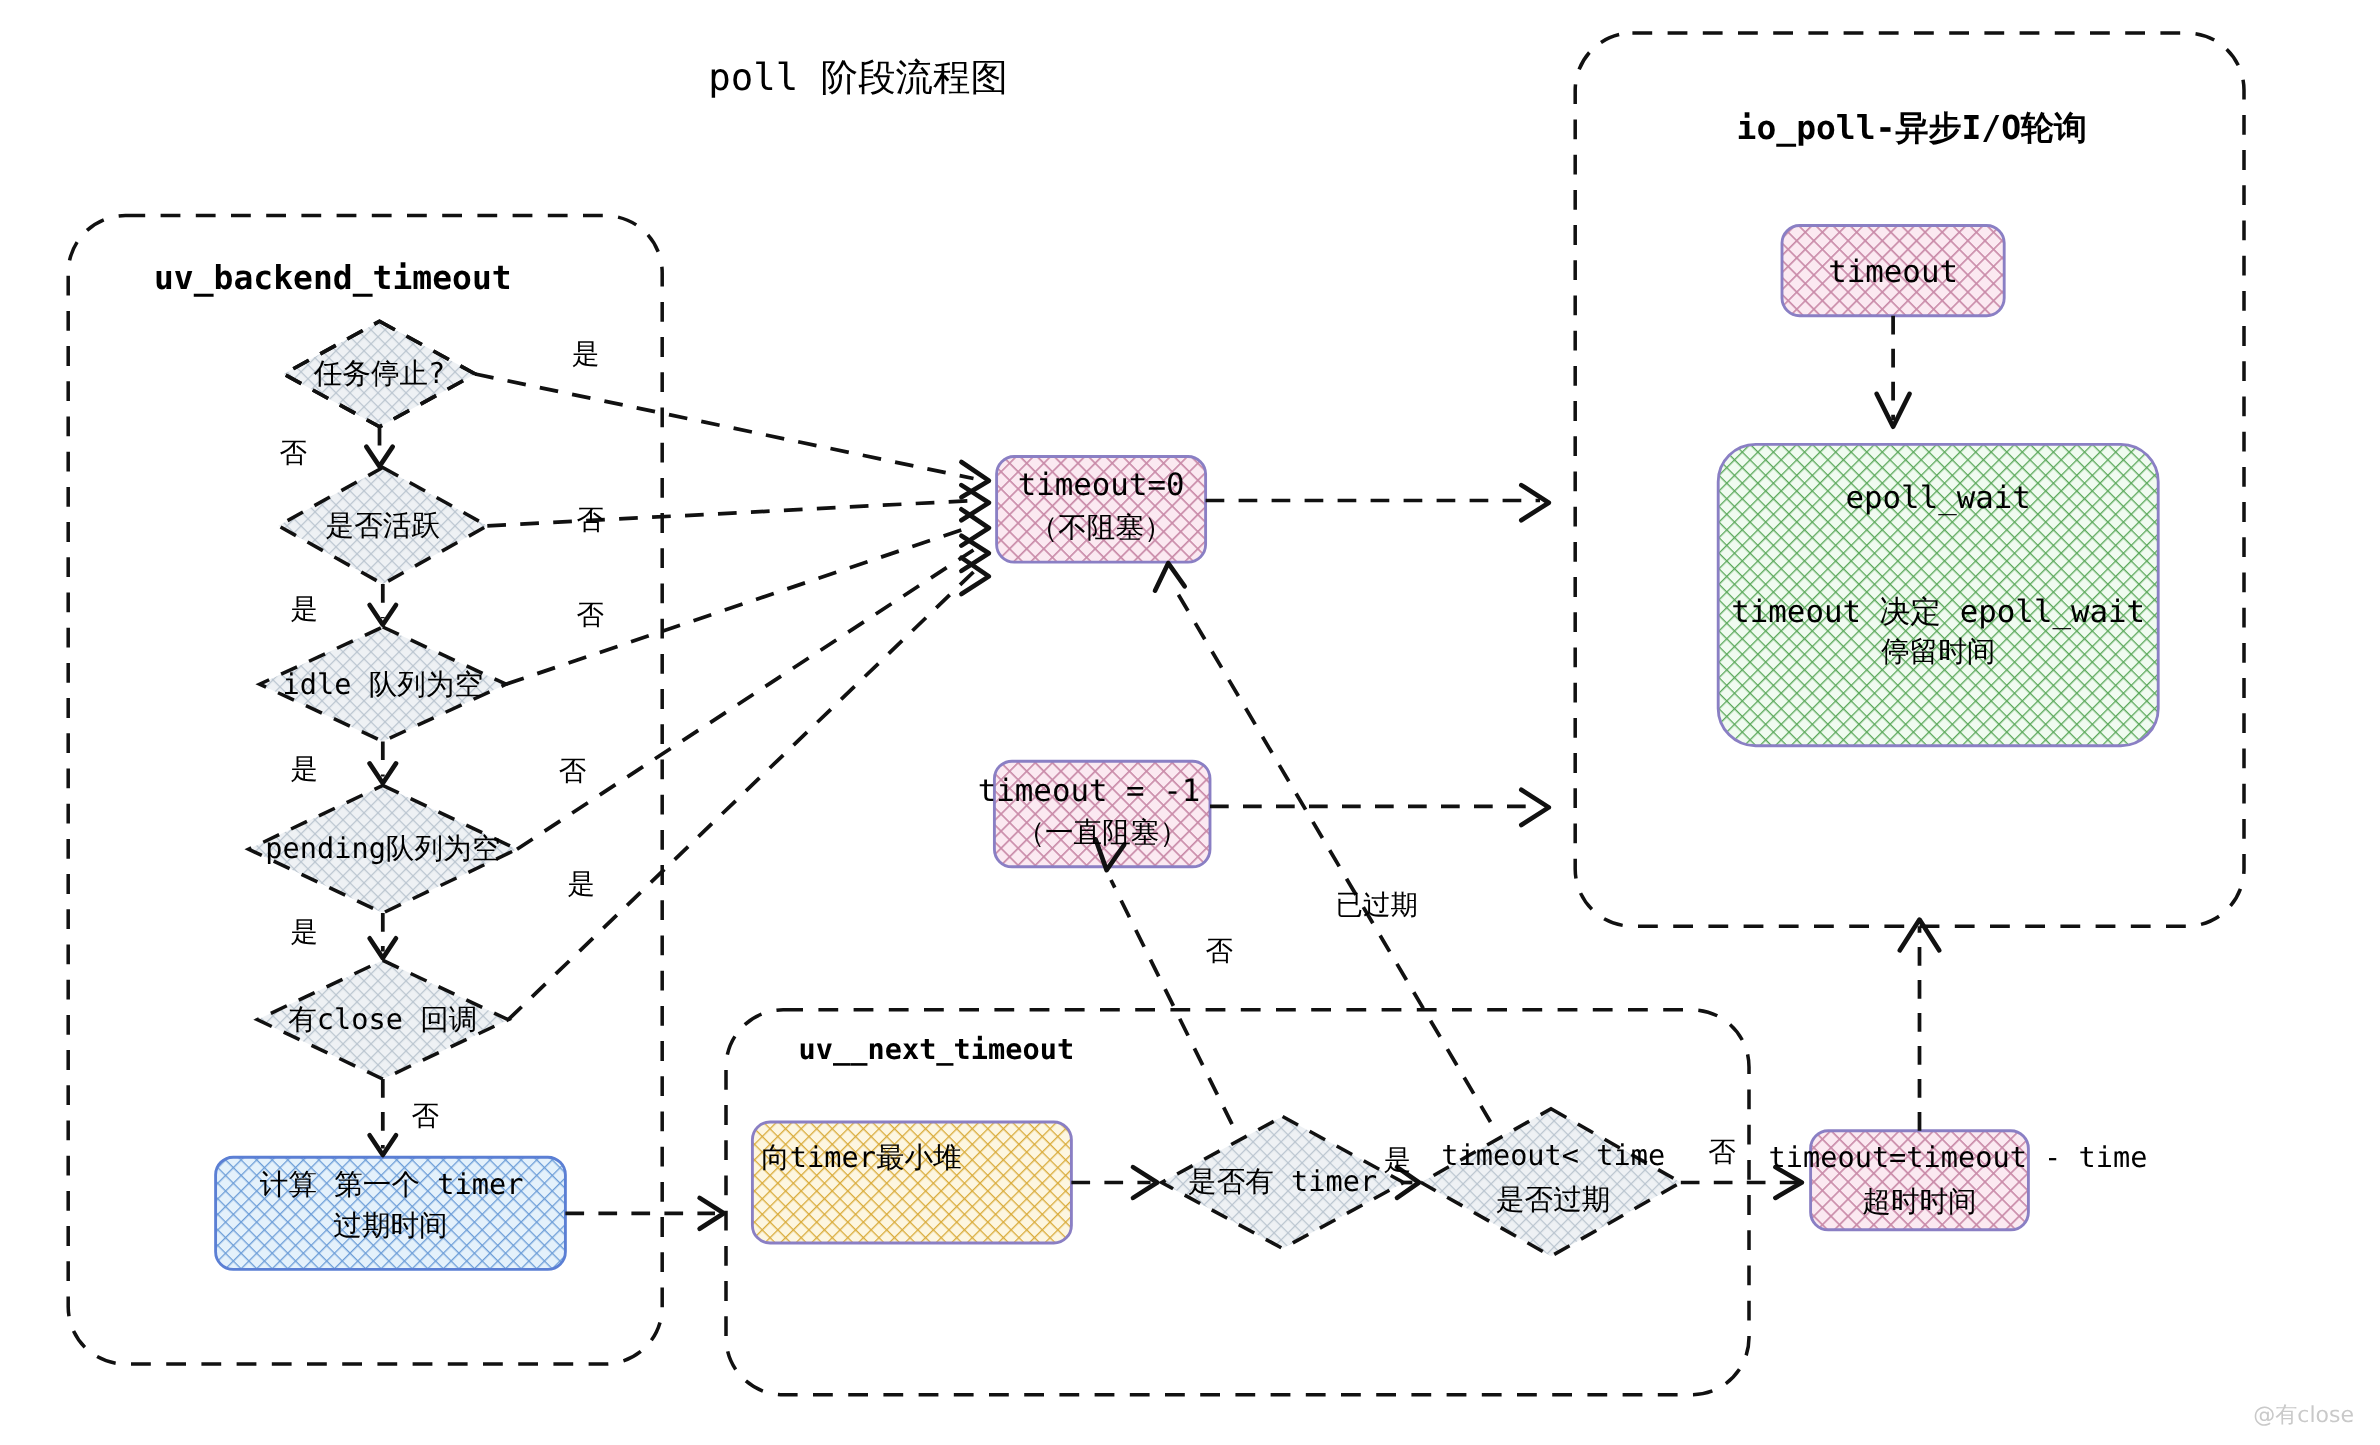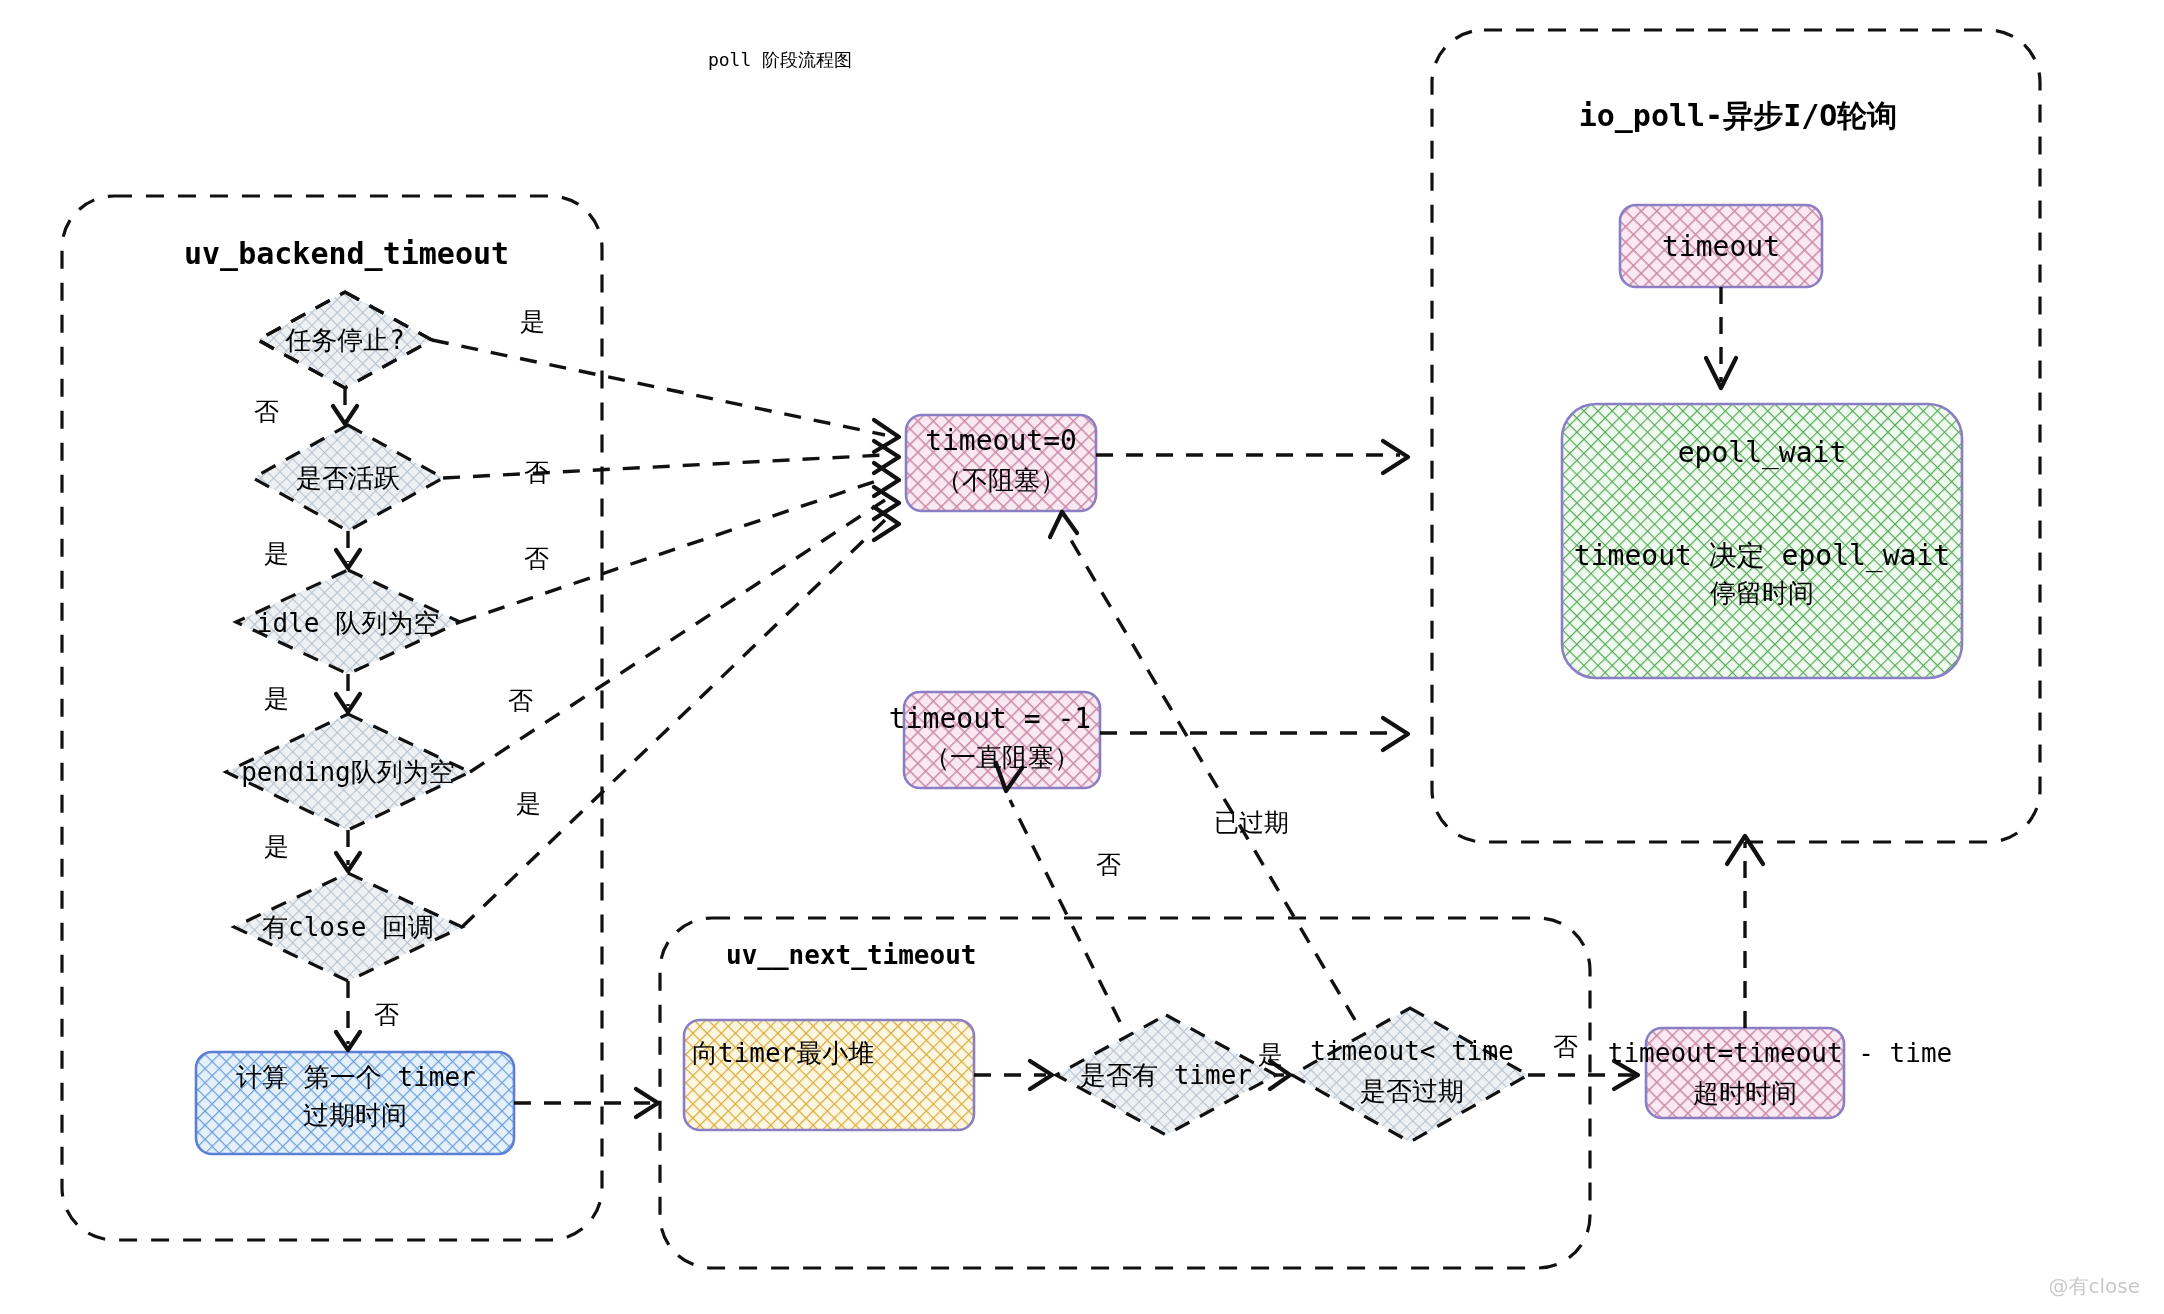--- a/index.html
+++ b/index.html
@@ -22,21 +22,21 @@
     font-size:25px;color:#000;white-space:pre;
   }
   .sgtitle{
     position:absolute;
     font-family:"DejaVu Sans Mono","Liberation Mono",monospace;
     font-weight:bold;color:#000;white-space:pre;
   }
   #title{
     position:absolute;left:0;top:48px;width:1560px;text-align:center;
     font-family:"DejaVu Sans Mono","Liberation Mono",monospace;
-    font-size:18px;color:#000;
+    font-size:34px;color:#000;
   }
   #watermark{
     position:absolute;right:24px;bottom:14px;
     font-family:"DejaVu Sans","Liberation Sans",sans-serif;
     font-size:20px;color:#c9c9c9;white-space:pre;
   }
   .fs28{font-size:28px;text-align:right;}
   .fs26{font-size:26px;}
   .fs30{font-size:30px;}
 </style>
@@ -195,21 +195,21 @@
       <path d="M1614,1061 L1638,1075 L1614,1089"></path>
       <path d="M1727,864 L1745,836 L1763,864"></path>
       <path d="M1383,441 L1408,457 L1383,473"></path>
       <path d="M1383,718 L1408,734 L1383,750"></path>
       <path d="M1706,358 L1721,388 L1736,358"></path>
     </g>
   </svg>
 
   <div id="title">poll 阶段流程图</div>
 
-  <div class="sgtitle fs30" style="left:140px;top:236px;margin-left:44px;">uv_backend_timeout</div>
+  <div class="sgtitle fs30" style="left:140px;top:236px;">uv_backend_timeout</div>
   <div class="sgtitle fs30" style="left:1478px;top:96px;width:520px;text-align:center;">io_poll-异步I/O轮询</div>
   <div class="sgtitle" style="left:726px;top:940px;font-size:26px;">uv__next_timeout</div>
 
   <div class="nodetext fs26" style="left:258px;top:318px;width:174px;height:44px;">任务停止?</div>
   <div class="nodetext fs26" style="left:261px;top:456px;width:174px;height:44px;">是否活跃</div>
   <div class="nodetext fs26" style="left:236px;top:601px;width:224px;height:44px;">idle 队列为空</div>
   <div class="nodetext fs26" style="left:226px;top:750px;width:244px;height:44px;">pending队列为空</div>
   <div class="nodetext fs26" style="left:234px;top:905px;width:228px;height:44px;">有close 回调</div>
 
   <div class="nodetext fs26" style="left:176px;top:1060px;width:360px;height:34px;">计算 第一个 timer</div>

